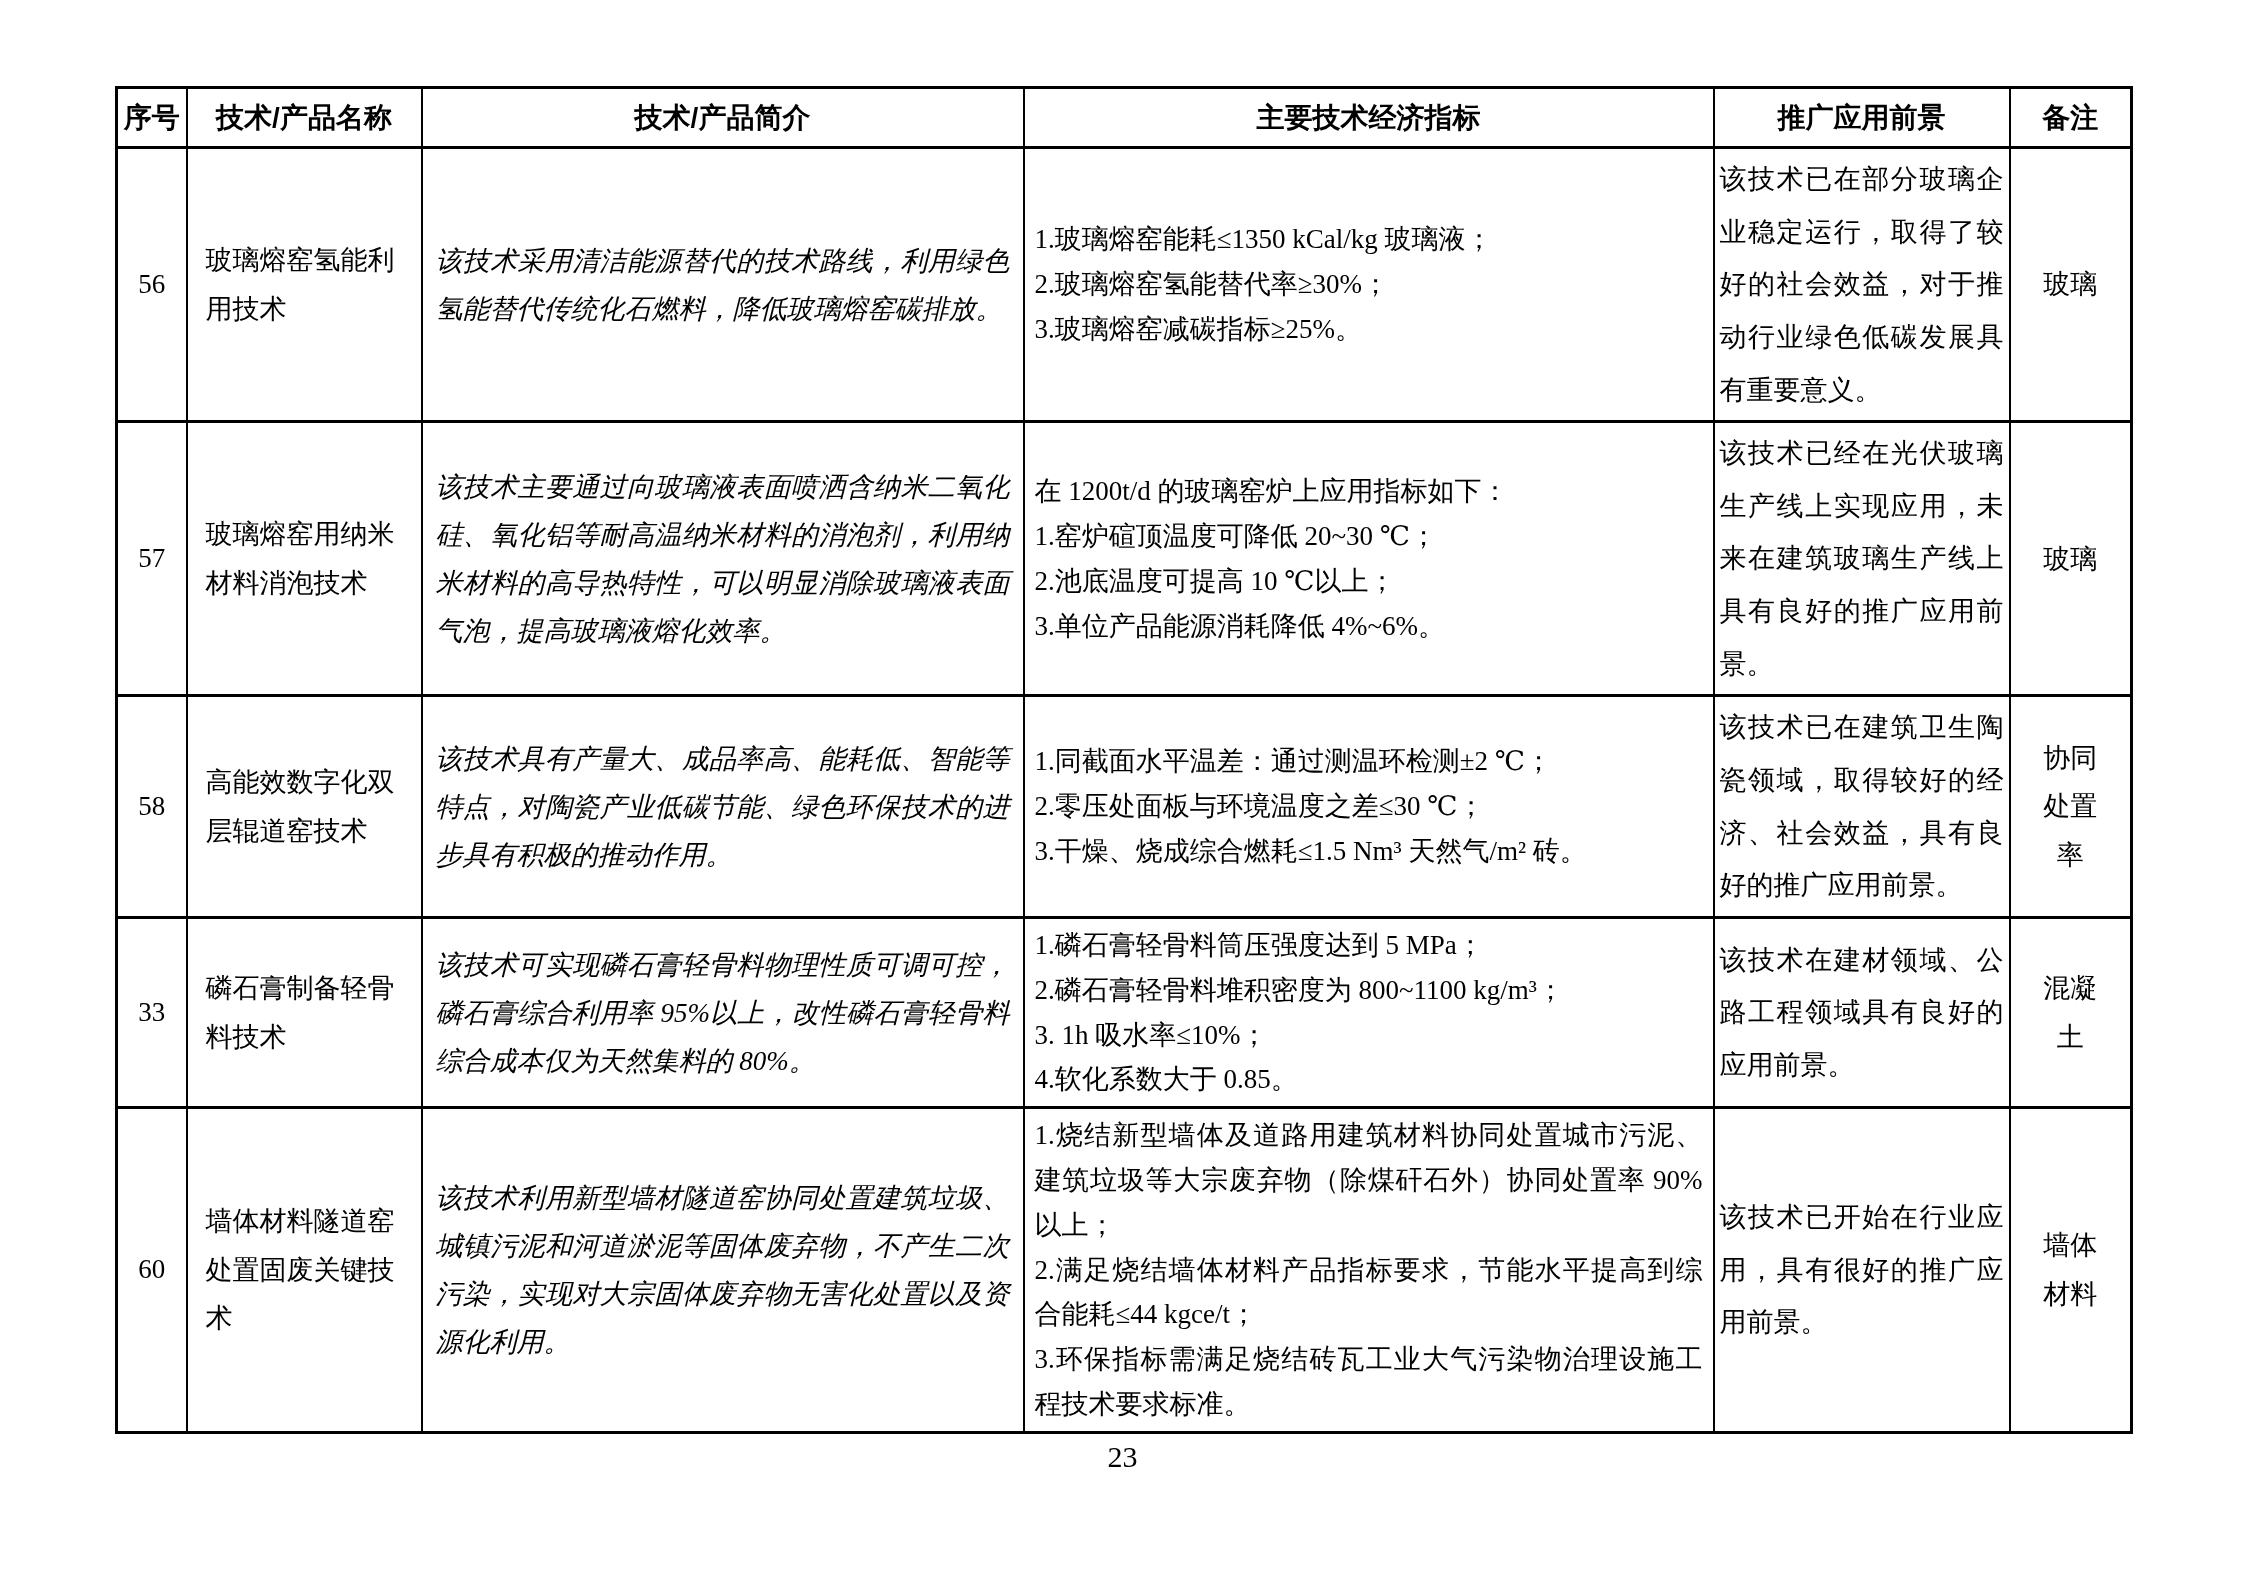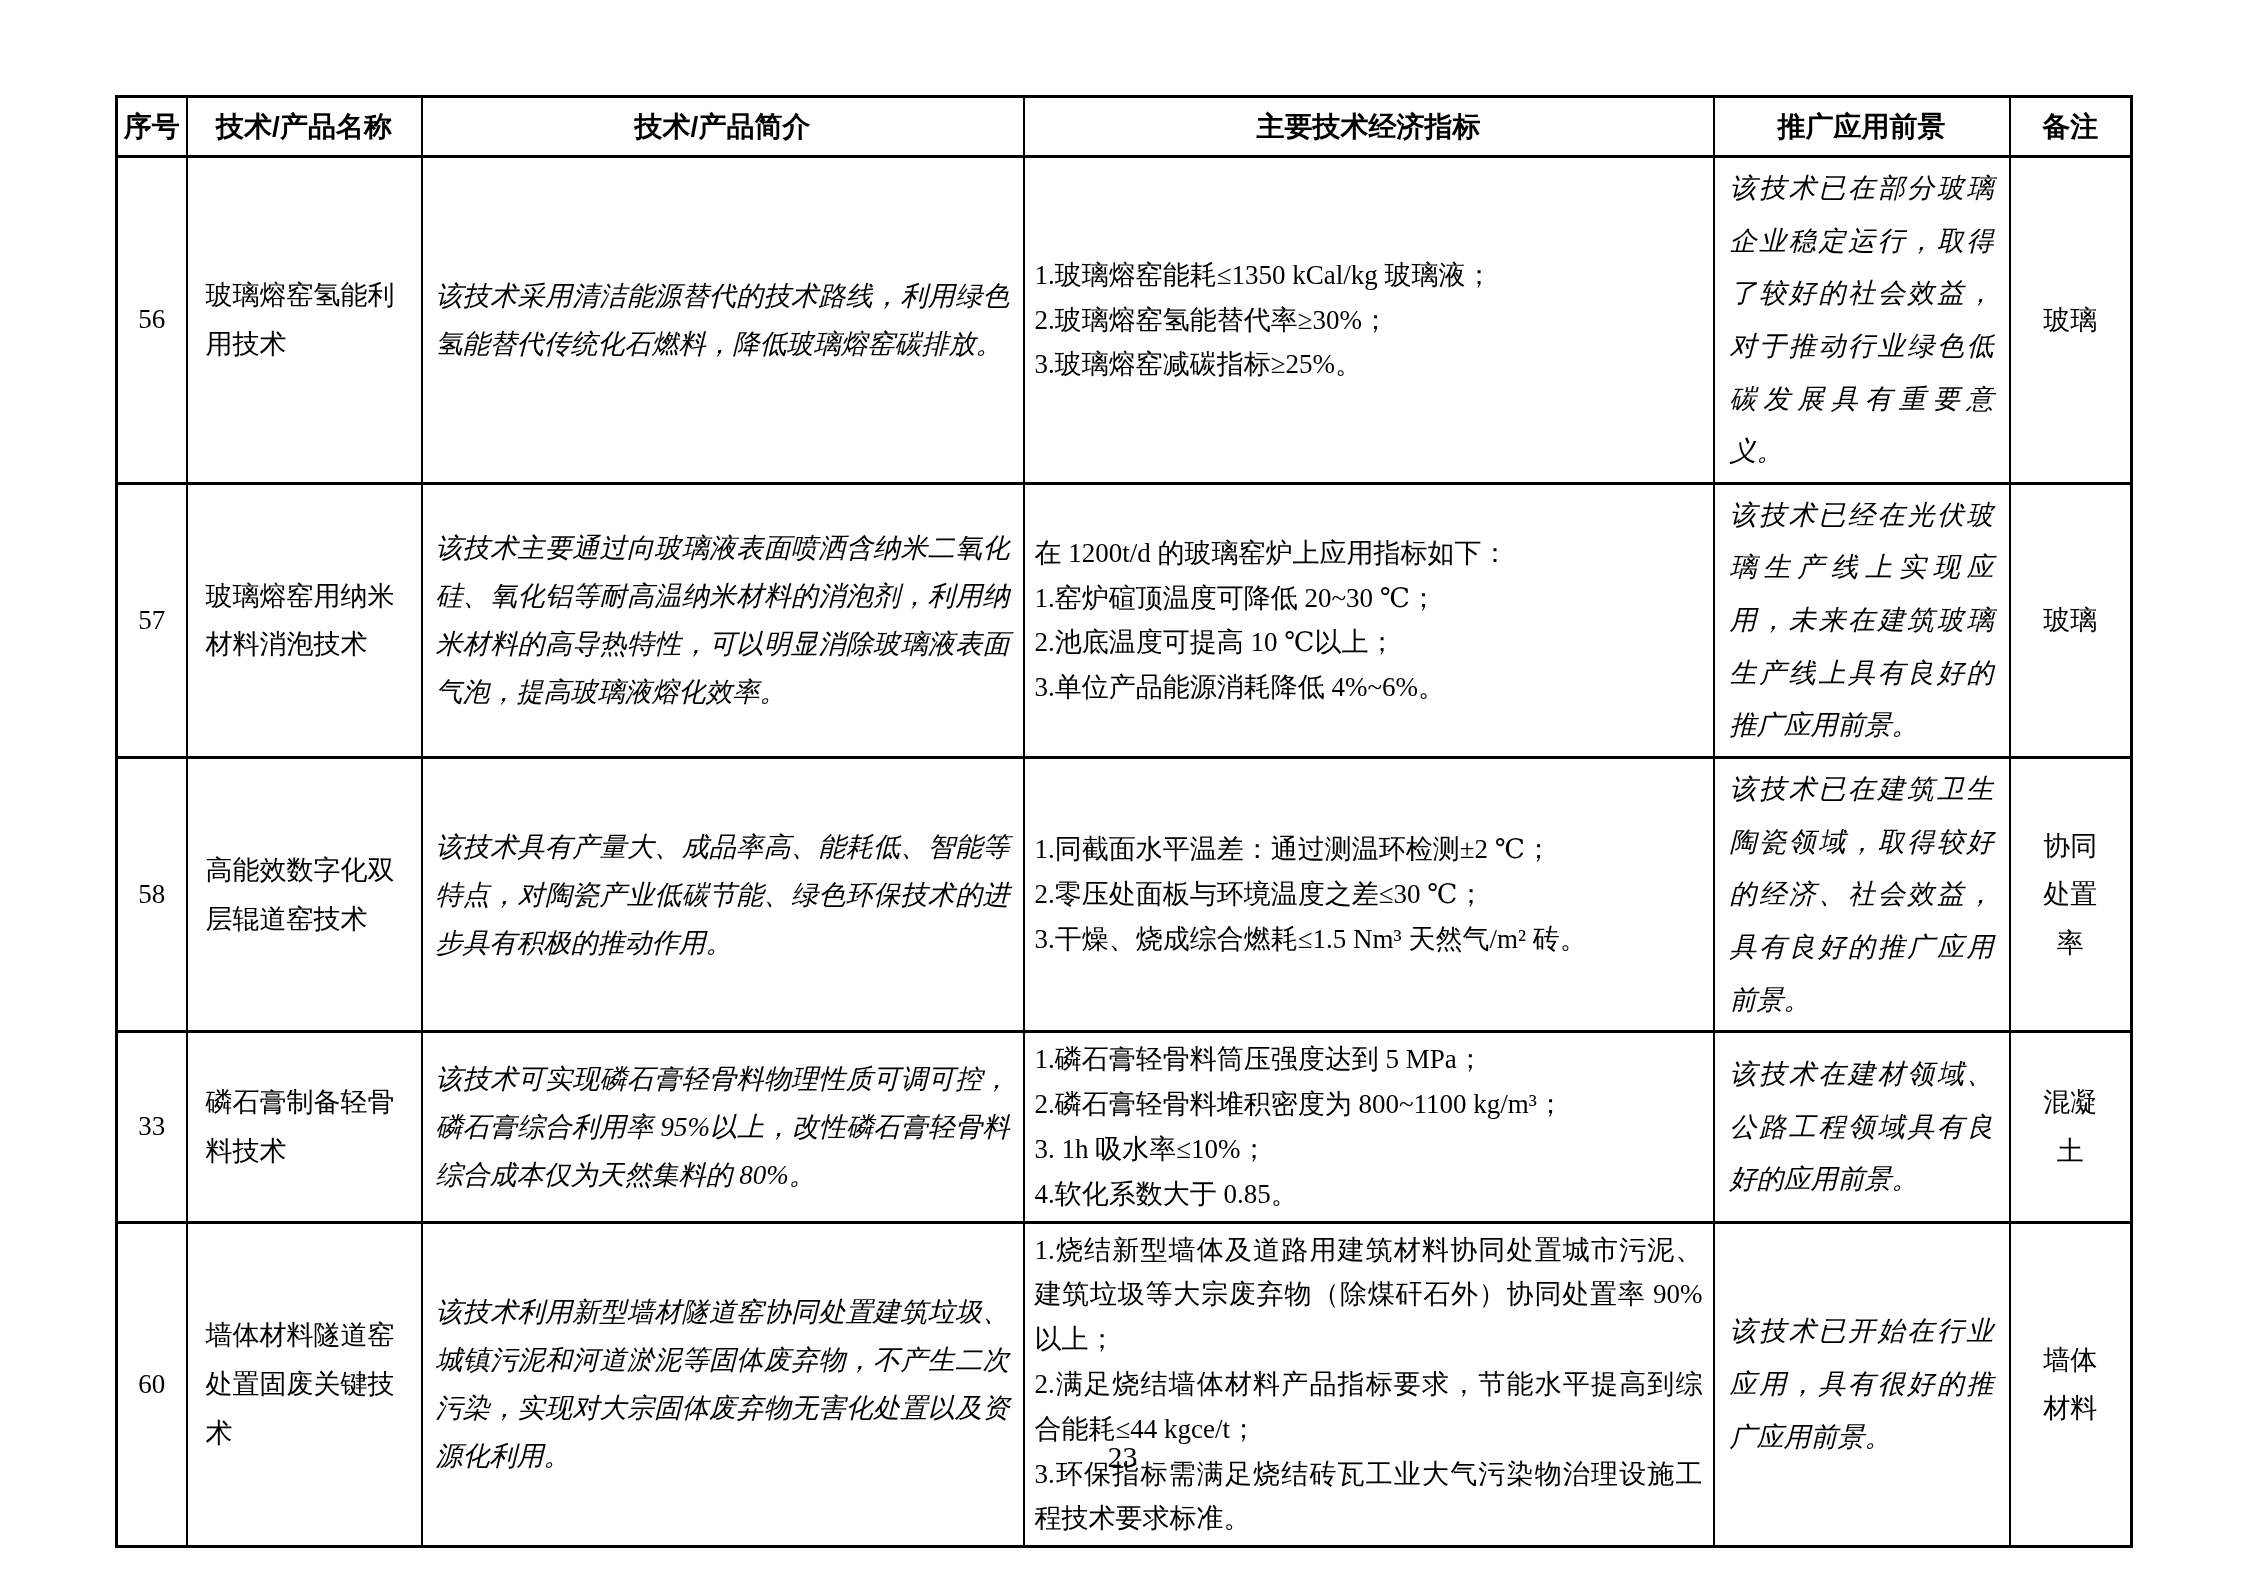--- a/index.html
+++ b/index.html
@@ -12,21 +12,21 @@
   .page {
     position: relative;
     width: 2245px;
     height: 1588px;
     background: #ffffff;
     overflow: hidden;
   }
   table.tech-table {
     position: absolute;
     left: 115px;
-    top: 95px;
+    top: 86px;
     width: 2015px;
     border-collapse: collapse;
     table-layout: fixed;
     border: 3px solid #000000;
   }
   .tech-table th, .tech-table td {
     border: 2px solid #000000;
     border-top-width: 3px;
     border-bottom-width: 3px;
     vertical-align: middle;
@@ -40,21 +40,21 @@
     font-family: "Liberation Sans", "DejaVu Sans", sans-serif;
     font-weight: bold;
     font-size: 28px;
     text-align: center;
     padding: 4px 4px;
   }
   td.col-no     { text-align: center; padding: 4px 2px; }
   td.col-name   { padding: 4px 18px; line-height: 1.8; }
   td.col-intro  { text-align: justify; padding: 4px 13px; line-height: 1.78; font-style: italic; }
   td.col-ind    { text-align: justify; padding: 4px 10px; line-height: 1.66; white-space: pre-line; }
-  td.col-pros   { text-align: justify; padding: 4px 15px; line-height: 1.95; font-style: italic; }
+  td.col-pros   { text-align: justify; padding: 4px 5px; line-height: 1.95; }
   td.col-remark { text-align: center; padding: 4px 20px; line-height: 1.8; }
   .page-number {
     position: absolute;
     left: 0;
     top: 1412px;
     width: 100%;
     text-align: center;
     font-size: 30px;
     margin-top: 28px;
   }

